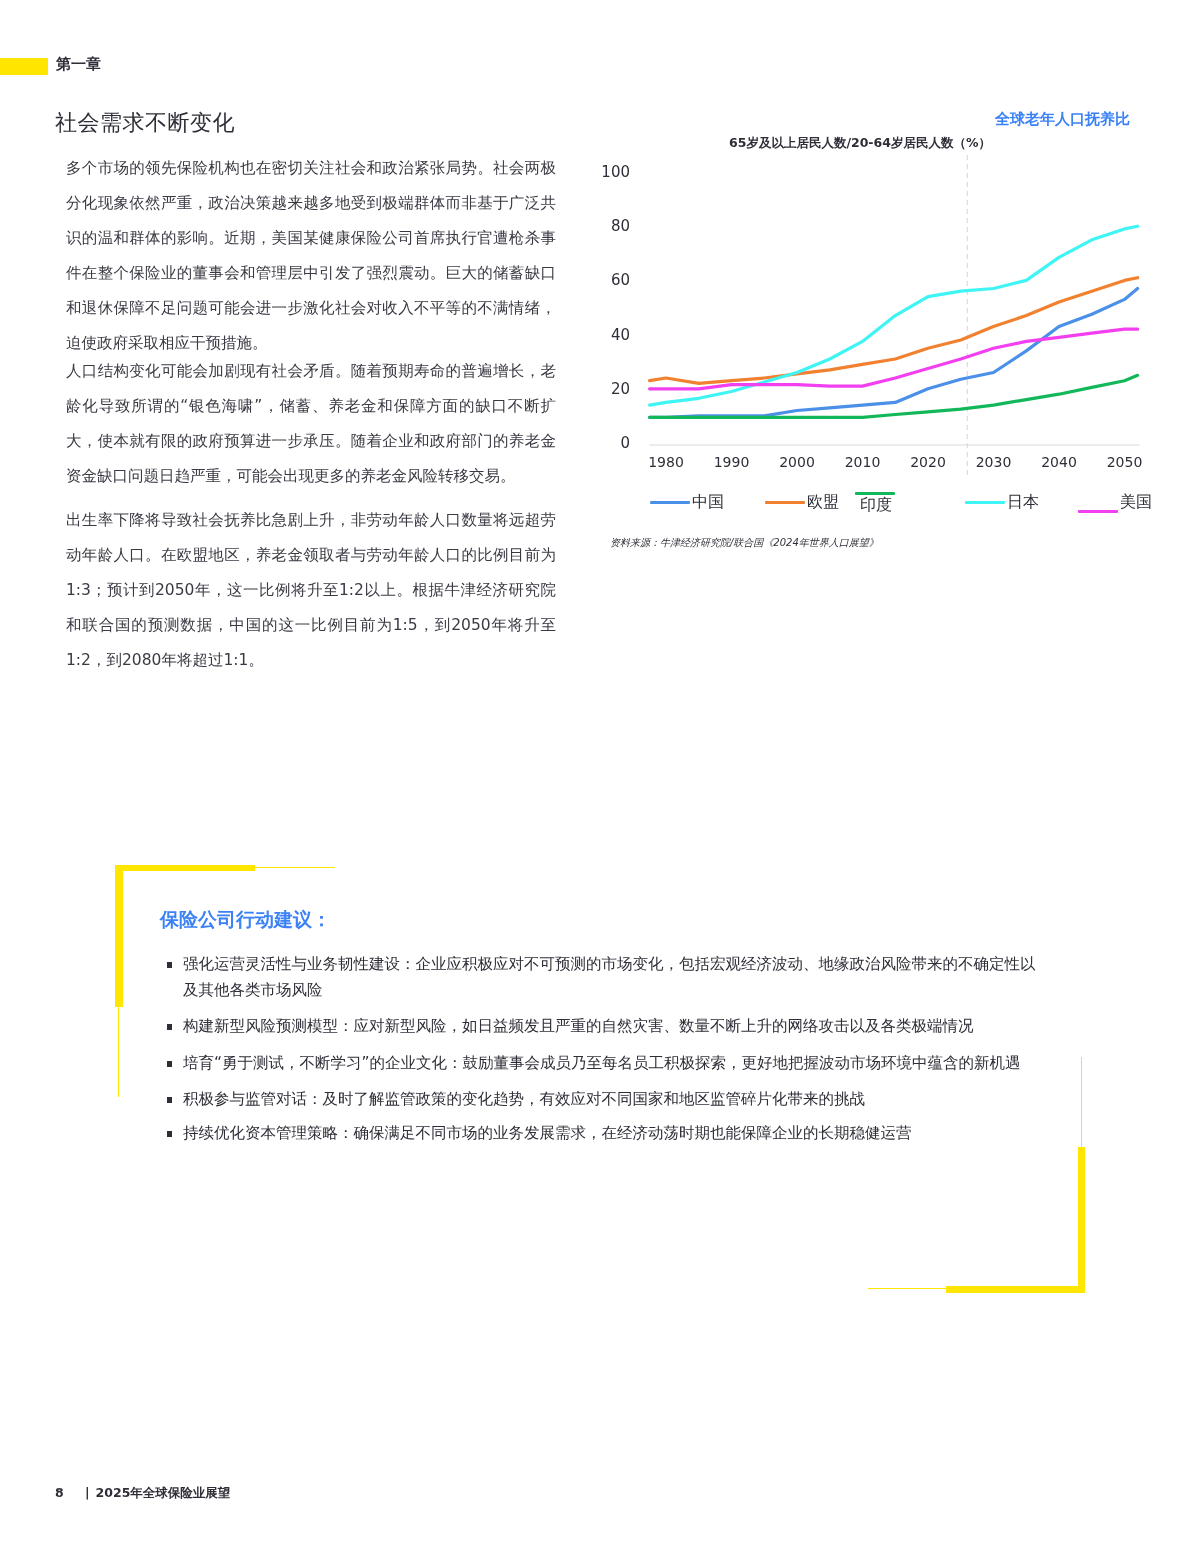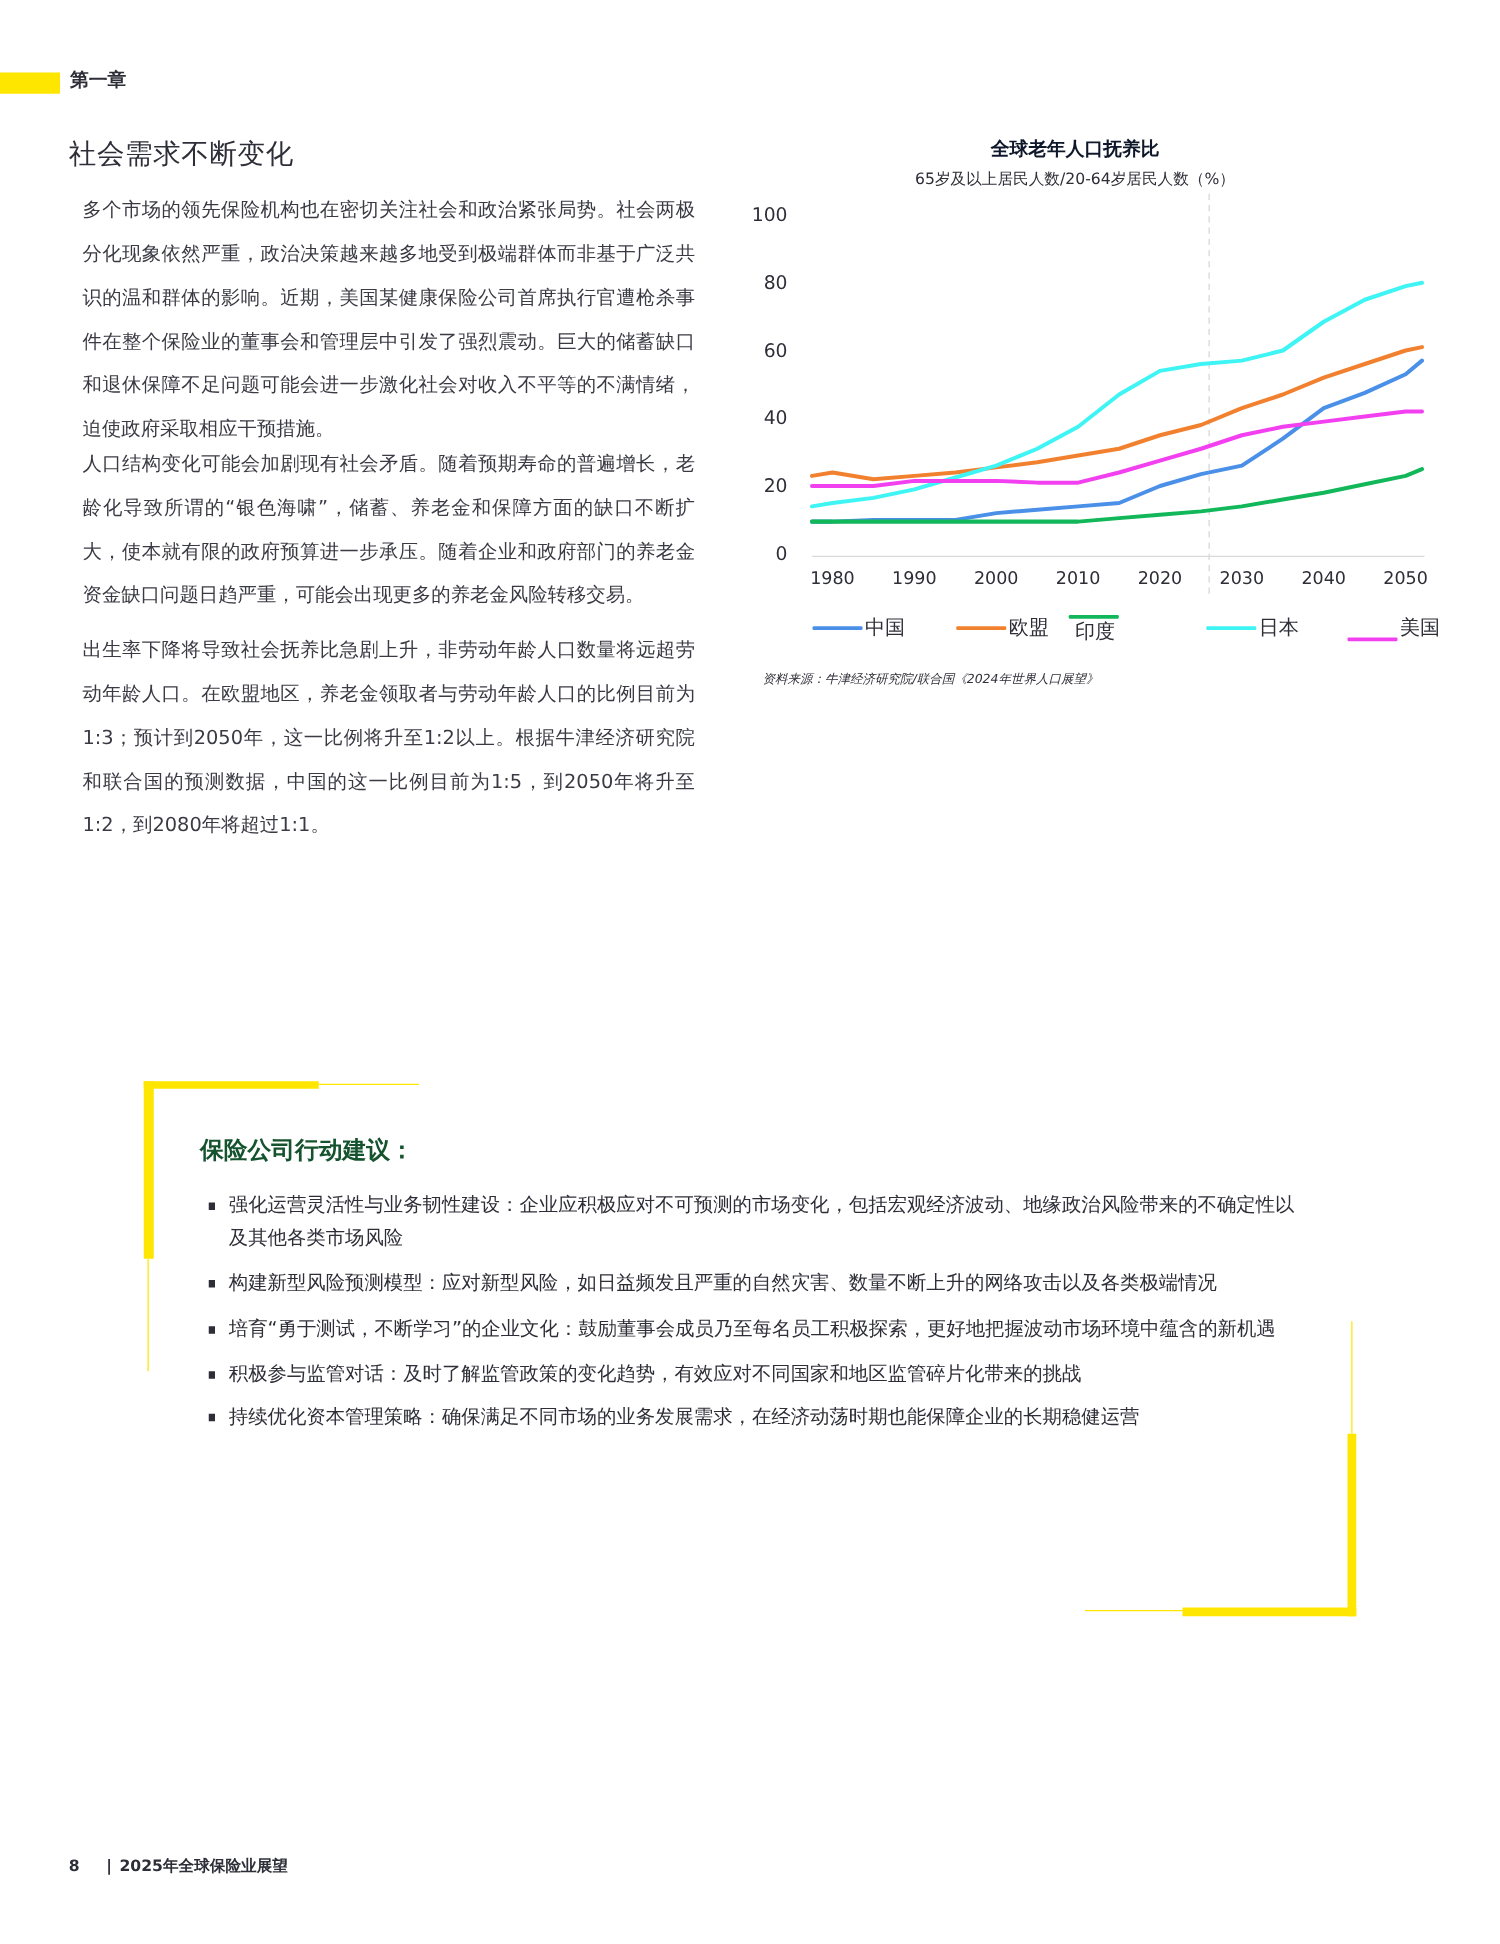--- a/index.html
+++ b/index.html
@@ -7,38 +7,38 @@
          font-family: "DejaVu Sans", "Liberation Sans", sans-serif; color: #2e2e38; }
   .chapter-bar { position: absolute; left: 0; top: 58px; width: 48px; height: 17px; background: #ffe600; }
   .chapter-label { position: absolute; left: 56px; top: 55px; font-size: 15px; font-weight: bold; color: #2e2e38; }
   .section-title { position: absolute; left: 55px; top: 108px; font-size: 22px; color: #2e2e38; letter-spacing: 0.5px; }
   .body-text { position: absolute; left: 66px; width: 490px; font-size: 15.5px; line-height: 35px; color: #3a3a44; margin: 0; text-align: justify; }
   #p1 { top: 151px; }
   #p2 { top: 354px; }
   #p3 { top: 503px; }
 
   .chart { position: absolute; left: 590px; top: 100px; width: 590px; height: 460px; }
-  .chart-title { position: absolute; left: 0; width: 540px; top: 10px; text-align: center; font-size: 15px; font-weight: bold; color: #0f172a; }
-  .chart-subtitle { position: absolute; left: 0; width: 540px; top: 35px; text-align: center; font-size: 12.5px; color: #2e2e38; }
+  .chart-title { position: absolute; left: 0; width: 540px; top: 10px; text-align: right; font-size: 15px; font-weight: bold; color: #3b82f6; }
+  .chart-subtitle { position: absolute; left: 0; width: 540px; top: 35px; text-align: center; font-size: 12.5px; color: #2e2e38; font-weight: bold; }
   .chart svg { position: absolute; left: 0; top: 0; }
   .legend { position: absolute; top: 392px; left: 60px; width: 520px; height: 20px; }
   .legend-item { position: absolute; top: 0; display: flex; align-items: center; font-size: 16px; color: #2e2e38; }
   .legend-swatch { display: inline-block; width: 40px; height: 3px; margin-right: 2px; border-radius: 1px; }
   .source-note { position: absolute; left: 20px; top: 436px; font-size: 10px; font-style: italic; color: #2e2e38; text-align: right; }
 
   .bracket-tl-thick { position: absolute; left: 115px; top: 865px; width: 140px; height: 6px; background: #ffe600; }
   .bracket-tl-thin { position: absolute; left: 255px; top: 867px; width: 80px; height: 1px; background: #ffe600; }
   .bracket-lv-thick { position: absolute; left: 115px; top: 865px; width: 8px; height: 142px; background: #ffe600; }
   .bracket-lv-thin { position: absolute; left: 118px; top: 1007px; width: 1px; height: 90px; background: #ffe600; }
   .bracket-rv-thin { position: absolute; left: 1081px; top: 1057px; width: 1px; height: 90px; background: #ffe600; }
   .bracket-rv-thick { position: absolute; left: 1078px; top: 1147px; width: 7px; height: 146px; background: #ffe600; }
   .bracket-br-thick { position: absolute; left: 946px; top: 1286px; width: 139px; height: 7px; background: #ffe600; }
   .bracket-br-thin { position: absolute; left: 868px; top: 1288px; width: 78px; height: 1px; background: #ffe600; }
 
-  .rec-title { position: absolute; left: 160px; top: 907px; font-size: 19px; color: #14532d; font-weight: bold; }
+  .rec-title { position: absolute; left: 160px; top: 907px; font-size: 19px; color: #3b82f6; font-weight: bold; }
   .rec-list { position: absolute; left: 165px; top: 952px; width: 880px; margin: 0; padding: 0; list-style: none; }
   .rec-item { position: relative; padding-left: 18px; font-size: 15.5px; line-height: 25.5px; color: #2e2e38; margin-bottom: 11px; }
   .rec-bullet { position: absolute; left: 2px; top: 10px; width: 5px; height: 6px; background: #2e2e38; }
 
   .footer { position: absolute; left: 55px; top: 1485px; font-size: 12.5px; font-weight: bold; color: #2e2e38; display: flex; }
   .footer-page { width: 30px; }
   .footer-sep { margin-right: 6px; }
 </style>
 </head>
 <body>

